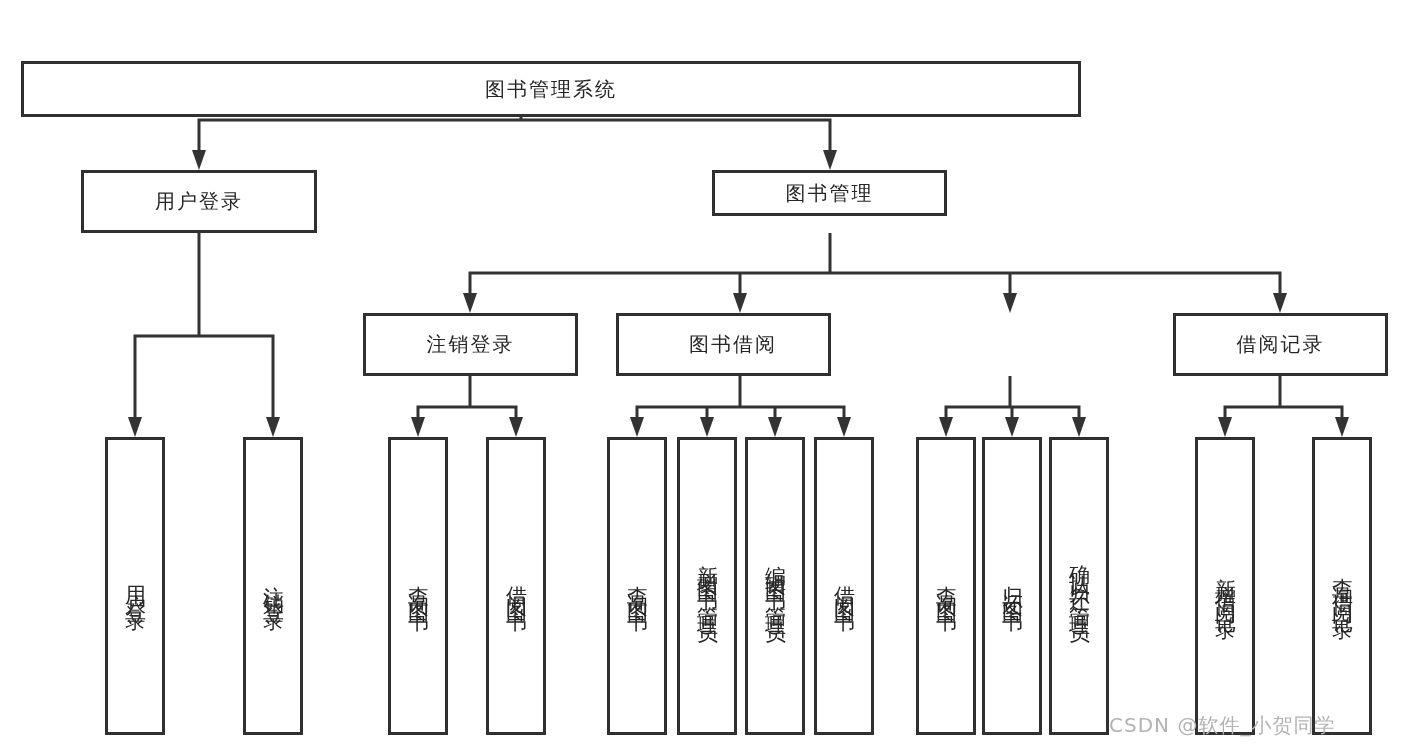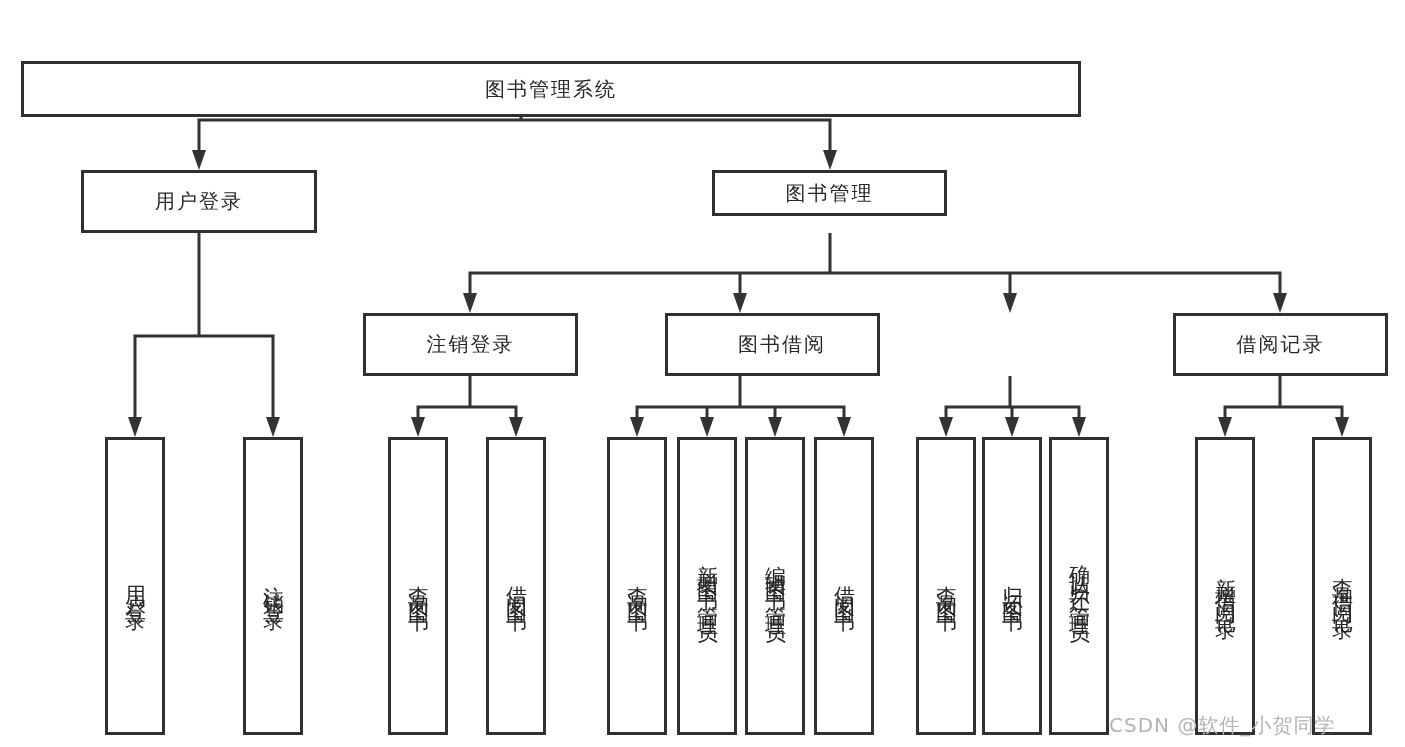--- a/index.html
+++ b/index.html
@@ -40,21 +40,21 @@
     font-size:21px;
     letter-spacing:0.4em;
     line-height:1;
     color:var(--text);
   }
   
   .root-box   {left:21px;  top:13px;  width:1060px; height:56px;margin-top:48px;}
   .l2-a       {left:81px;  top:170px; width:236px;  height:63px;}
   .l2-b       {left:712px; top:170px; width:235px;  height:46px;}
   .l3         {top:313px; width:215px; height:63px;}
-  .l3-a{left:363px;} .l3-b{left:665px;padding-left:19px;} .l3-c{left:903px;} .l3-d{left:1173px;}
+  .l3-a{left:363px;} .l3-b{left:616px;padding-left:19px;} .l3-c{left:903px;} .l3-d{left:1173px;}
   .lf-g1a{left:105px;} .lf-g1b{left:243px;}
   .lf-g2a{left:388px;} .lf-g2b{left:486px;}
   .lf-g3a{left:607px;} .lf-g3b{left:677px;} .lf-g3c{left:745px;} .lf-g3d{left:814px;}
   .lf-g4a{left:916px;} .lf-g4b{left:982px;} .lf-g4c{left:1049px;}
   .lf-g5a{left:1195px;} .lf-g5b{left:1312px;}
   .watermark{
     position:absolute;
     left:1109px; top:712px;
     font-size:20px;
     color:var(--watermark);

